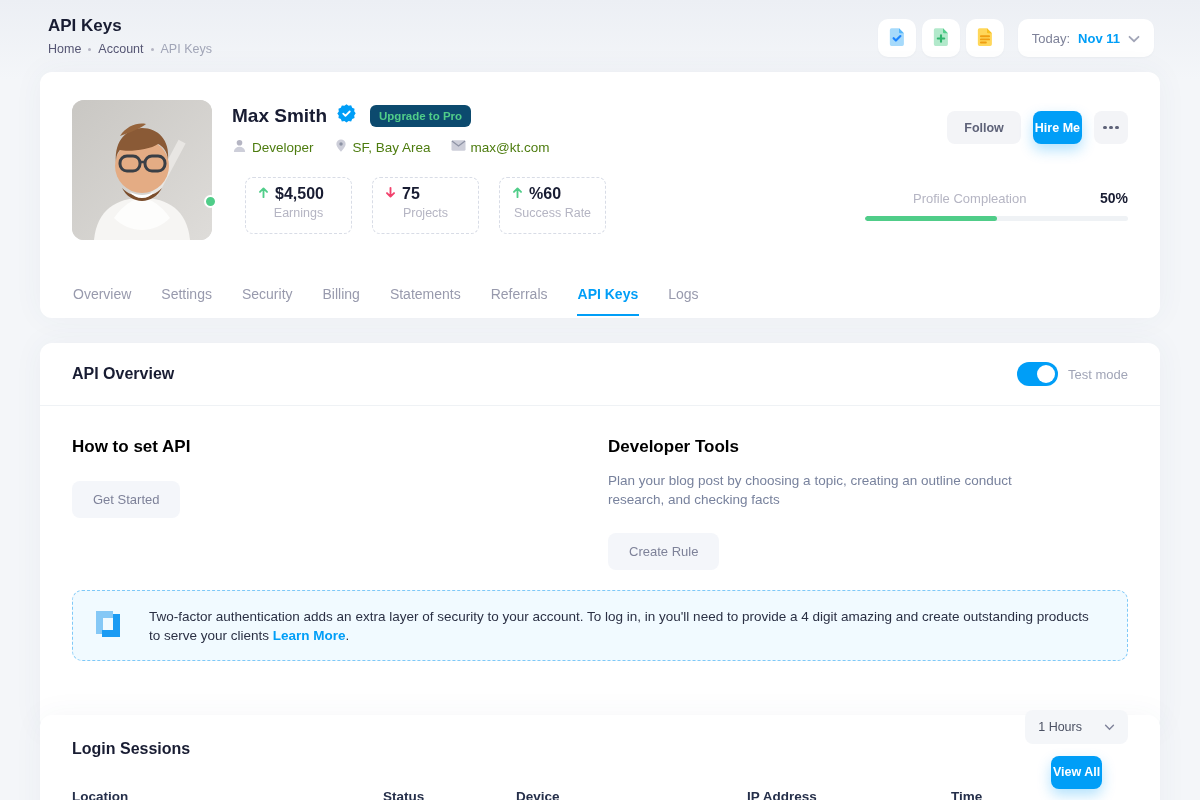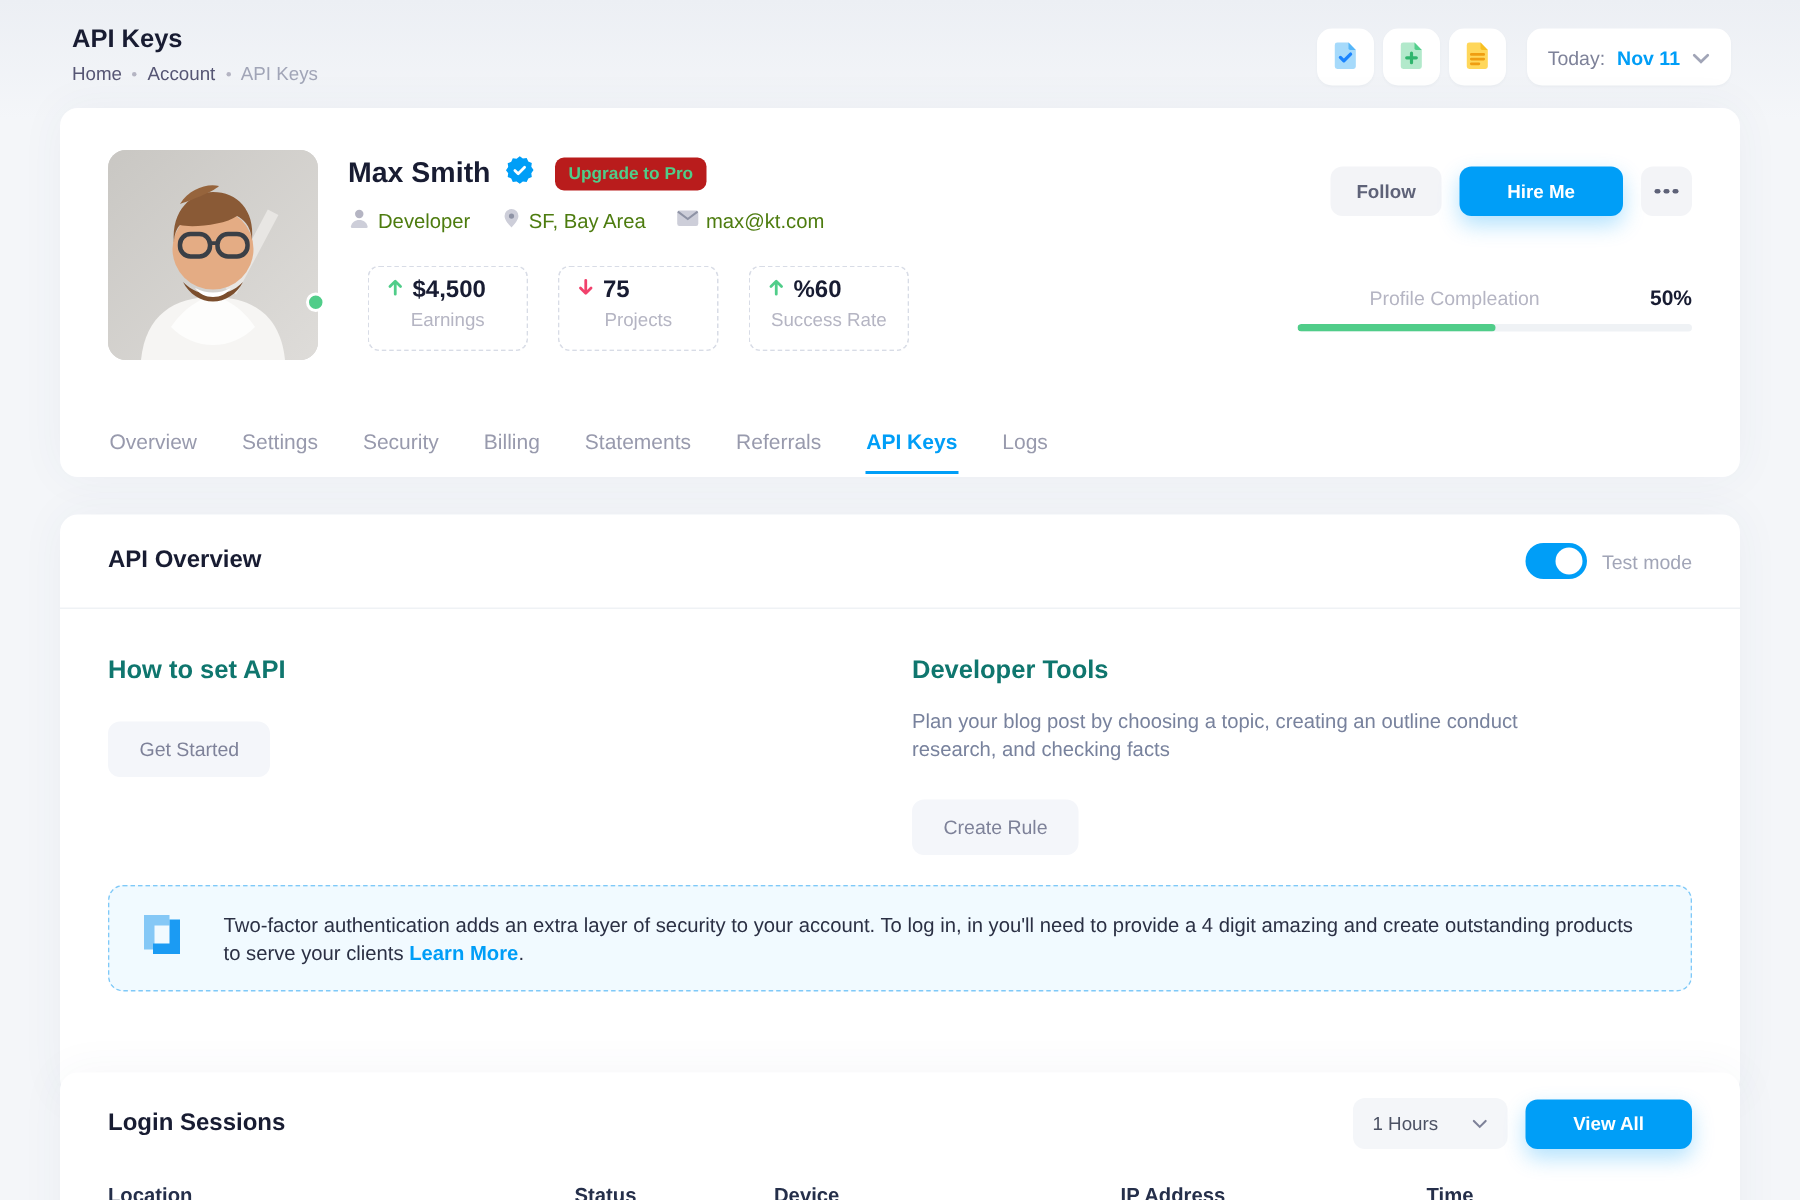--- a/index.html
+++ b/index.html
@@ -42,37 +42,37 @@
   .profile-card { top: 72px; height: 246px; }
   .avatar-wrap { position: absolute; left: 32px; top: 28px; width: 140px; height: 140px; }
   .avatar-wrap svg { border-radius: 12px; display:block; }
   .online-dot {
     position: absolute; right: -5px; top: 95px; width: 13px; height: 13px;
     background: #50cd89; border: 2.5px solid #fff; border-radius: 50%;
   }
   .name-row { position: absolute; left: 192px; top: 31px; display: flex; align-items: center; gap: 9px; }
   .profile-name { font-size: 19px; font-weight: 700; color: #181c32; }
   .pro-badge {
-    background: #b91c1c; color: #50cd89; font-size: 11.5px; font-weight: 700;
+    background: #0c4a6e; color: #50cd89; font-size: 11.5px; font-weight: 700;
     padding: 5px 9px; border-radius: 6px; margin-left: 4px; cursor: pointer;
   }
   .meta-row { position: absolute; left: 192px; top: 66px; display: flex; gap: 20px; }
   .meta-item { display: flex; align-items: center; gap: 5px; font-size: 13.5px; color: #4d7c0f; font-weight: 500; }
   .stats-row { position: absolute; left: 205px; top: 105px; display: flex; gap: 20px; text-align: center; }
   .stat-tile {
     width: 107px; height: 57px; border: 1px dashed #d8dce6; border-radius: 8px;
     padding: 7px 11px 0 11px; background: #fff;
   }
   .stat-value-row { display: flex; align-items: center; gap: 5px; }
   .stat-value { font-size: 16px; font-weight: 700; color: #181c32; }
   .stat-label { font-size: 12.5px; color: #b5b5c3; font-weight: 500; margin-top: 3px; }
   .actions-row { position: absolute; right: 32px; top: 39px; display: flex; gap: 12px; }
   .btn { border: none; border-radius: 8px; font-family: inherit; font-size: 12.5px; font-weight: 600; cursor: pointer; height: 33px; }
   .btn-light { background: #f3f4f7; color: #5e6278; padding: 0 17px; }
-  .btn-primary { background: #009ef7; color: #fff; padding: 0 32px; box-shadow: 0 6px 14px rgba(0,158,247,.30); }
+  .btn-primary { background: #009ef7; color: #fff; padding: 0 2px; box-shadow: 0 6px 14px rgba(0,158,247,.30); }
   .btn-more { background: #f3f4f7; width: 34px; display: flex; align-items: center; justify-content: center; gap: 2.5px; }
   .btn-more i { width: 3.5px; height: 3.5px; border-radius: 50%; background: #5e6278; display: block; }
   .progress-block { position: absolute; right: 32px; top: 118px; width: 263px; }
   .progress-labels { display: flex; justify-content: space-between; align-items: center; }
   .progress-label { font-size: 13px; color: #b5b5c3; font-weight: 500; margin-left: 48px; }
   .progress-value { font-size: 14px; font-weight: 700; color: #181c32; }
   .progress-track { margin-top: 10px; height: 5px; background: #eff2f5; border-radius: 3px; overflow: hidden; }
   .progress-fill { height: 100%; background: #50cd89; border-radius: 3px; }
   .tabs { position: absolute; left: 32px; bottom: 2px; display: flex; gap: 28px; }
   .tab {
@@ -88,38 +88,38 @@
     display: flex; align-items: center; justify-content: space-between;
   }
   .card-title { font-size: 16px; font-weight: 700; color: #181c32; }
   .toggle-wrap { display: flex; align-items: center; gap: 10px; }
   .toggle { width: 41px; height: 24px; border-radius: 12px; background: #009ef7; position: relative; cursor: pointer; }
   .toggle .knob { position: absolute; right: 3px; top: 3px; width: 18px; height: 18px; background: #fff; border-radius: 50%; }
   .toggle-label { font-size: 13px; color: #a1a5b7; font-weight: 500; }
   .api-section { position: absolute; top: 94px; width: 500px; }
   .api-section.left { left: 32px; }
   .api-section.right { left: 568px; }
-  .section-title { font-size: 17px; font-weight: 700; color: #0f766e; }
+  .section-title { font-size: 17px; font-weight: 700; color: #000000; }
   .section-body { margin-top: 14px; font-size: 13.5px; line-height: 19px; color: #78829d; font-weight: 500; width: 440px; }
   .section-btn {
     margin-top: 24px; background: #f4f6fa; color: #7e8299; border: none; border-radius: 8px;
     font-family: inherit; font-size: 13px; font-weight: 500; padding: 11px 21px; cursor: pointer;
   }
   .notice {
     position: absolute; left: 32px; top: 247px; width: 1056px; height: 71px;
     background: #f1faff; border: 1px dashed #7fc9f8; border-radius: 10px;
     display: flex; align-items: center; padding: 0 28px 0 18px; gap: 24px;
   }
   .notice-text { font-size: 13.5px; line-height: 19px; color: #2b3044; font-weight: 500; }
   .notice-link { color: #009ef7; font-weight: 600; cursor: pointer; text-decoration: none; }
 
   
   .login-card { top: 715px; height: 130px; }
   .login-header { height: 68px; padding: 0 32px; display: flex; align-items: center; justify-content: space-between; }
-  .login-controls { display: flex; gap: 12px; align-items: center; }
+  .login-controls { display: flex; gap: 12px; align-items: center; flex-direction: column; }
   .select-ctl {
     background: #f4f6f9; border-radius: 8px; height: 34px; padding: 0 13px;
     display: flex; align-items: center; gap: 22px; cursor: pointer;
     font-size: 12.5px; color: #4b5163; font-weight: 500;
   }
   .table-head { position: absolute; top: 74px; left: 0; width: 100%; height: 30px; }
   .th { position: absolute; font-size: 13.5px; font-weight: 700; color: #252f4a; }
 
   .chev { display: inline-block; }
 </style>

